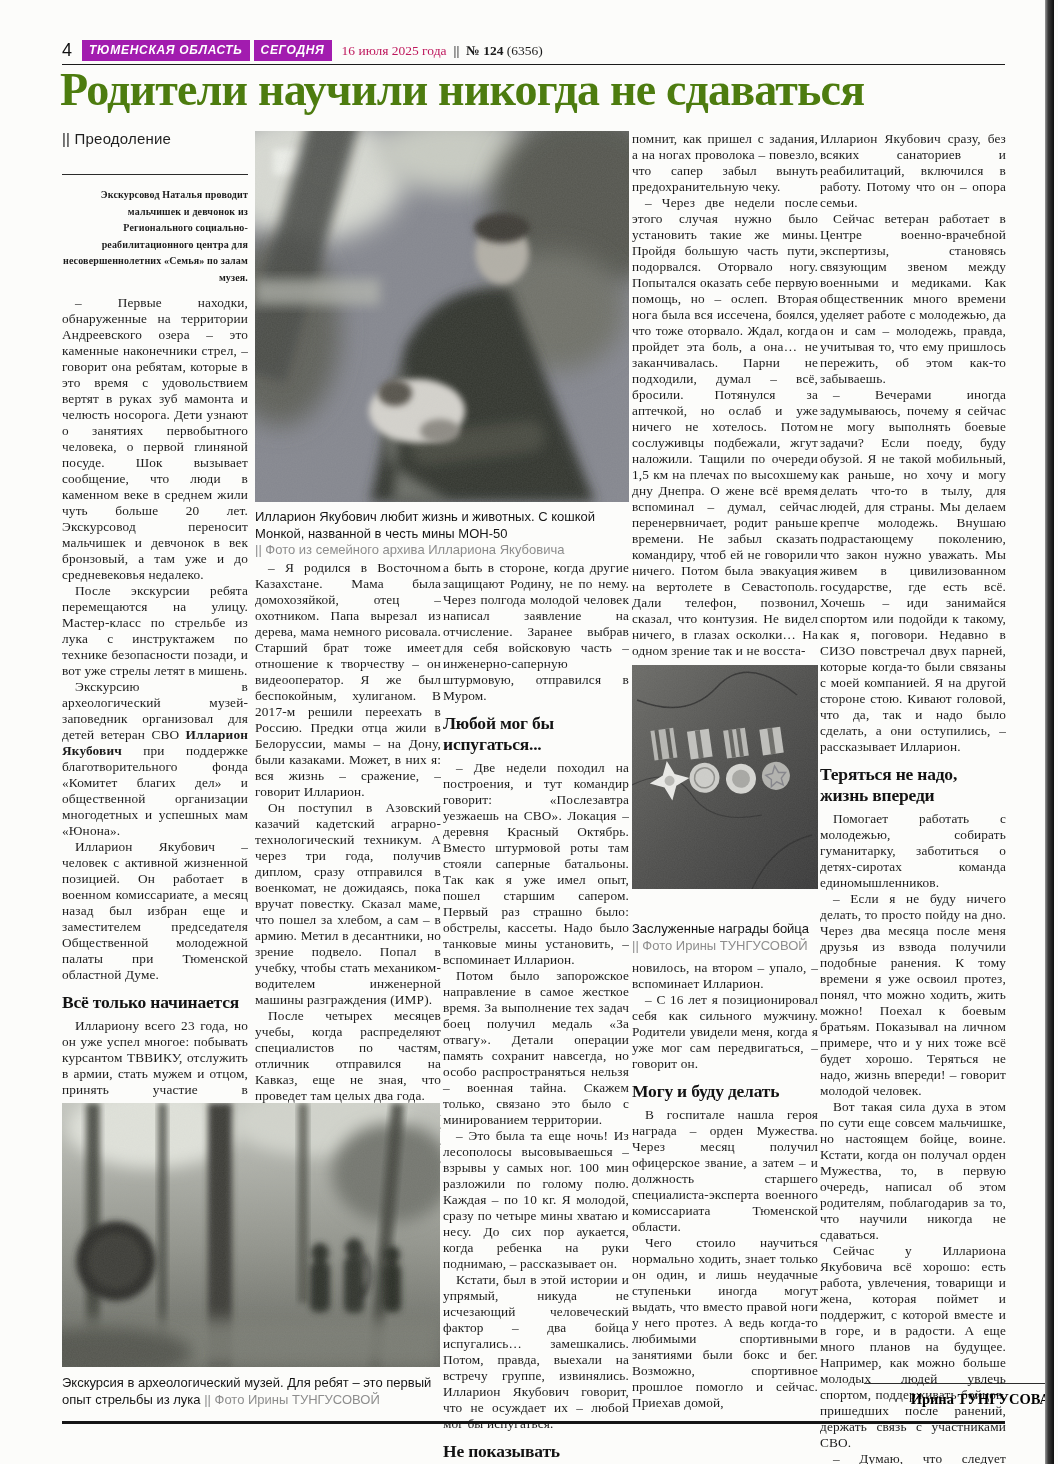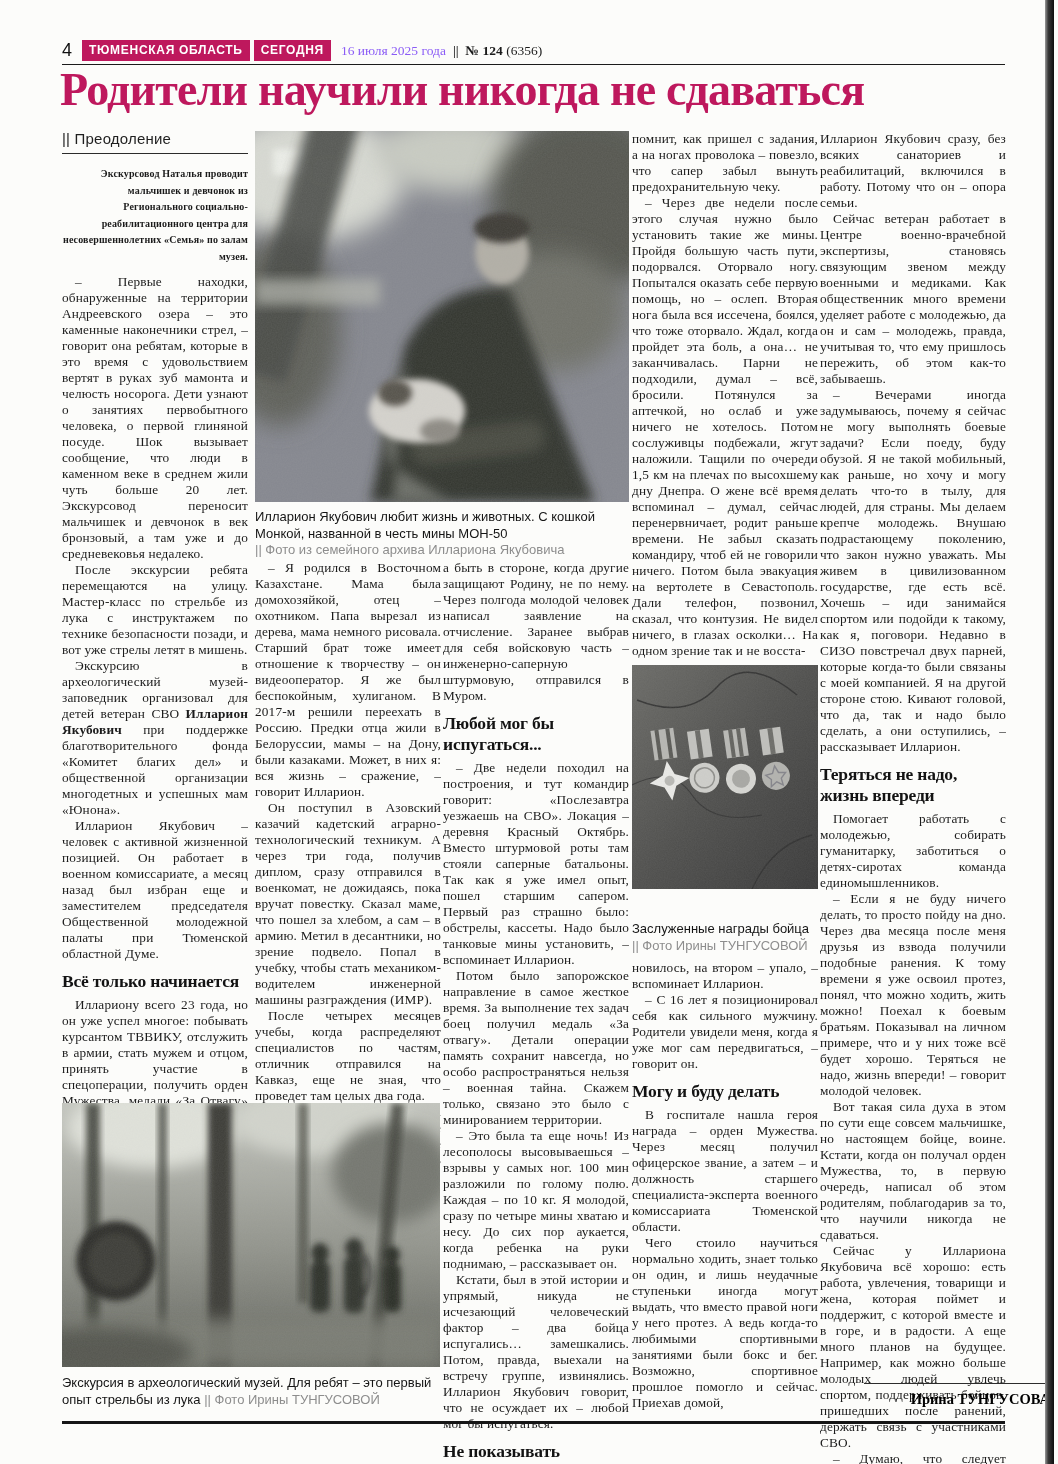--- a/index.html
+++ b/index.html
@@ -9,47 +9,47 @@
     background:#fcfcfa; overflow:hidden; color:#1b1b1b;
     font-family:"Liberation Serif", serif;
   }
   
   .kicker-row {
     position:absolute; left:62px; top:40px; width:943px;
     display:flex; align-items:center; gap:7px;
   }
   .pagenum { font-family:"Liberation Sans",sans-serif; font-size:18px; font-weight:400; color:#111; margin-right:3px; }
   .mast-box {
-    background:#be185d; color:#fff; font-family:"Liberation Sans",sans-serif;
-    font-weight:700; font-size:12px; letter-spacing:.7px; padding:3px 7px 4px; white-space:nowrap;
+    background:#a21caf; color:#fff; font-family:"Liberation Sans",sans-serif;
+    font-weight:700; font-size:12px; letter-spacing:.7px; padding:3px 7px 4px; white-space:nowrap;font-style:italic;
   }
   .mast-box + .mast-box { margin-left:-3px; }
-  .issue-date { font-size:13.5px; color:#8b5cf6; margin-left:3px; white-space:nowrap; }
+  .issue-date { font-size:13.5px; color:#be185d; margin-left:3px; white-space:nowrap; }
   .issue-sep { font-weight:700; color:#333; font-size:13px; }
   .issue-no { font-size:13.5px; white-space:nowrap; }
   .issue-no b { font-weight:700;margin-top:45px; }
   .header-rule { position:absolute; left:62px; top:64px; width:943px; height:1.4px; background:#1b1b1b; }
   
   .headline {
     position:absolute; left:60px; top:66px; width:960px;
     font-family:"Liberation Serif",serif; font-weight:700;
-    font-size:46px; line-height:1.05; letter-spacing:-0.8px; color:#be185d;
+    font-size:46px; line-height:1.05; letter-spacing:-0.8px; color:#4d7c0f;
     white-space:nowrap;
   }
   
   .col {
     position:absolute; width:186px;
     font-size:13.3px; line-height:16px; letter-spacing:.15px;
     text-align:justify; color:#1b1b1b;
   }
   .col p { margin:0; text-indent:13px; }
   .col p.noindent { text-indent:0; }
   .rubric {
     font-family:"Liberation Sans",sans-serif; font-size:15px; color:#1f1f1f;
-    letter-spacing:.2px; padding-bottom:6px; border-bottom:1.6px solid #2b2b2b;
+    letter-spacing:.2px; padding-bottom:27px; border-bottom:1.6px solid #2b2b2b;
     margin-bottom:12px; text-align:left; text-indent:0;
   }
   .lede {
     font-weight:700; font-size:10px; line-height:16.6px;
     text-align:right; text-indent:0 !important; margin-bottom:8px !important;
   }
   h2.sub {
     font-family:Liberation Serif, serif; font-weight:700;
     font-size:17.5px; line-height:21px; letter-spacing:-.2px; color:#131313;
     text-align:left; margin:9px 0 5px;

